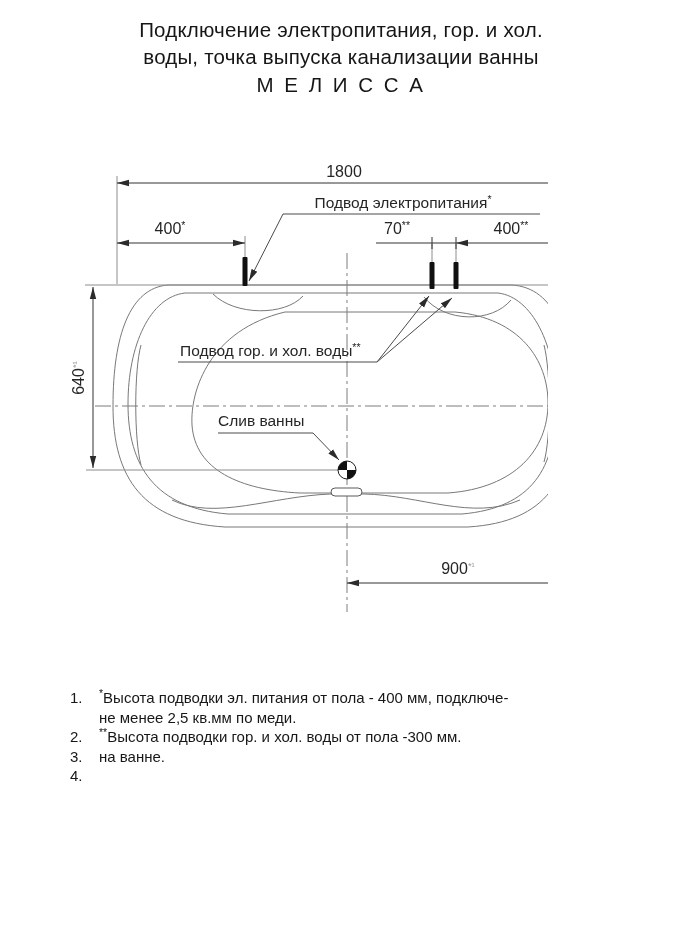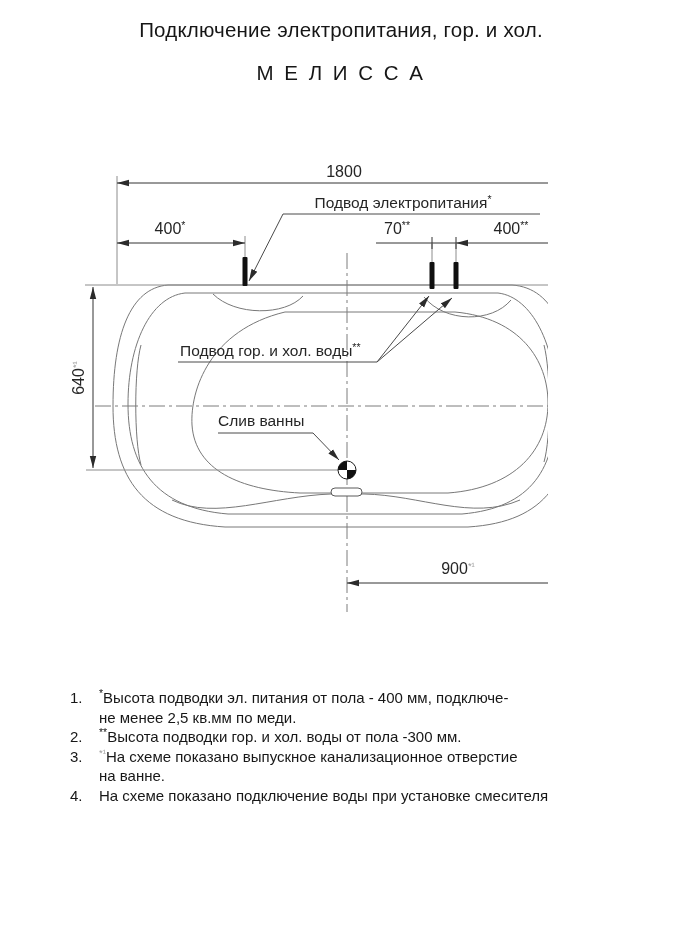--- a/index.html
+++ b/index.html
@@ -4,21 +4,21 @@
 <style>
   html,body{margin:0;padding:0;background:#ffffff;}
   .page{
     position:relative;width:548px;height:950px;background:#ffffff;overflow:hidden;
     font-family:"Liberation Sans", sans-serif;color:#1d1d1d;
   }
   .title{
     position:absolute;top:16px;left:0;width:682px;text-align:center;
     font-size:20.5px;line-height:27px;color:#161616;letter-spacing:.2px;
   }
-  .title .model{letter-spacing:2.5px;margin-top:16px;}
+  .title .model{letter-spacing:2.5px;margin-top:1px;}
   svg{position:absolute;top:0;left:0;}
   svg text{font-family:"Liberation Sans", sans-serif;fill:#262626;}
   .dimtxt{font-size:16px;}
   .lbltxt{font-size:15.5px;}
   .sup{font-size:10.5px;}
   .sup-light{font-size:9.5px;fill:#9b9b9b;}
   .notes{position:absolute;left:70px;top:688px;width:545px;font-size:15px;color:#171717;}
   .note{display:flex;margin-bottom:0;}
   .note-num{width:21px;flex:0 0 21px;line-height:19.5px;}
   .note-lines{flex:1;margin-left:8px;}
@@ -26,20 +26,21 @@
   .marker{font-size:10.5px;vertical-align:super;line-height:0;}
   .marker.light{color:#9b9b9b;font-size:9.5px;}
 </style>
 </head>
 <body>
 
 <div class="page">
 
   <div class="title">
     <div>Подключение электропитания, гор. и хол.</div>
+    <div>воды, точка выпуска канализации ванны</div>
     <div class="model">М Е Л И С С А</div>
   </div>
 
   <svg width="682" height="950" viewBox="0 0 682 950">
     <defs>
       <marker id="arr" viewBox="0 0 12 8" refX="12" refY="4" markerWidth="12" markerHeight="8" markerUnits="userSpaceOnUse" orient="auto-start-reverse">
         <path d="M12 4 L0 0.8 L0 7.2 Z" fill="#2b2b2b"></path>
       </marker>
     </defs>
 
@@ -161,26 +162,24 @@
     <div class="note">
       <span class="note-num">2.</span>
       <span class="note-lines">
         <span class="note-line"><sup class="marker">**</sup><span>Высота подводки гор. и хол. воды от пола -300 мм.</span></span>
       </span>
     </div>
 
     <div class="note">
       <span class="note-num">3.</span>
       <span class="note-lines">
-        <span class="note-line"><sup class="marker light">*¹</sup><span>На схеме показано выпускное канализационное отверстие</span></span>
         <span class="note-line">на ванне.</span>
       </span>
     </div>
 
     <div class="note">
       <span class="note-num">4.</span>
       <span class="note-lines">
-        <span class="note-line"><sup class="marker"></sup><span>На схеме показано подключение воды при установке смесителя</span></span>
       </span>
     </div>
 
   </div>
 </div>
 
 </body></html>

